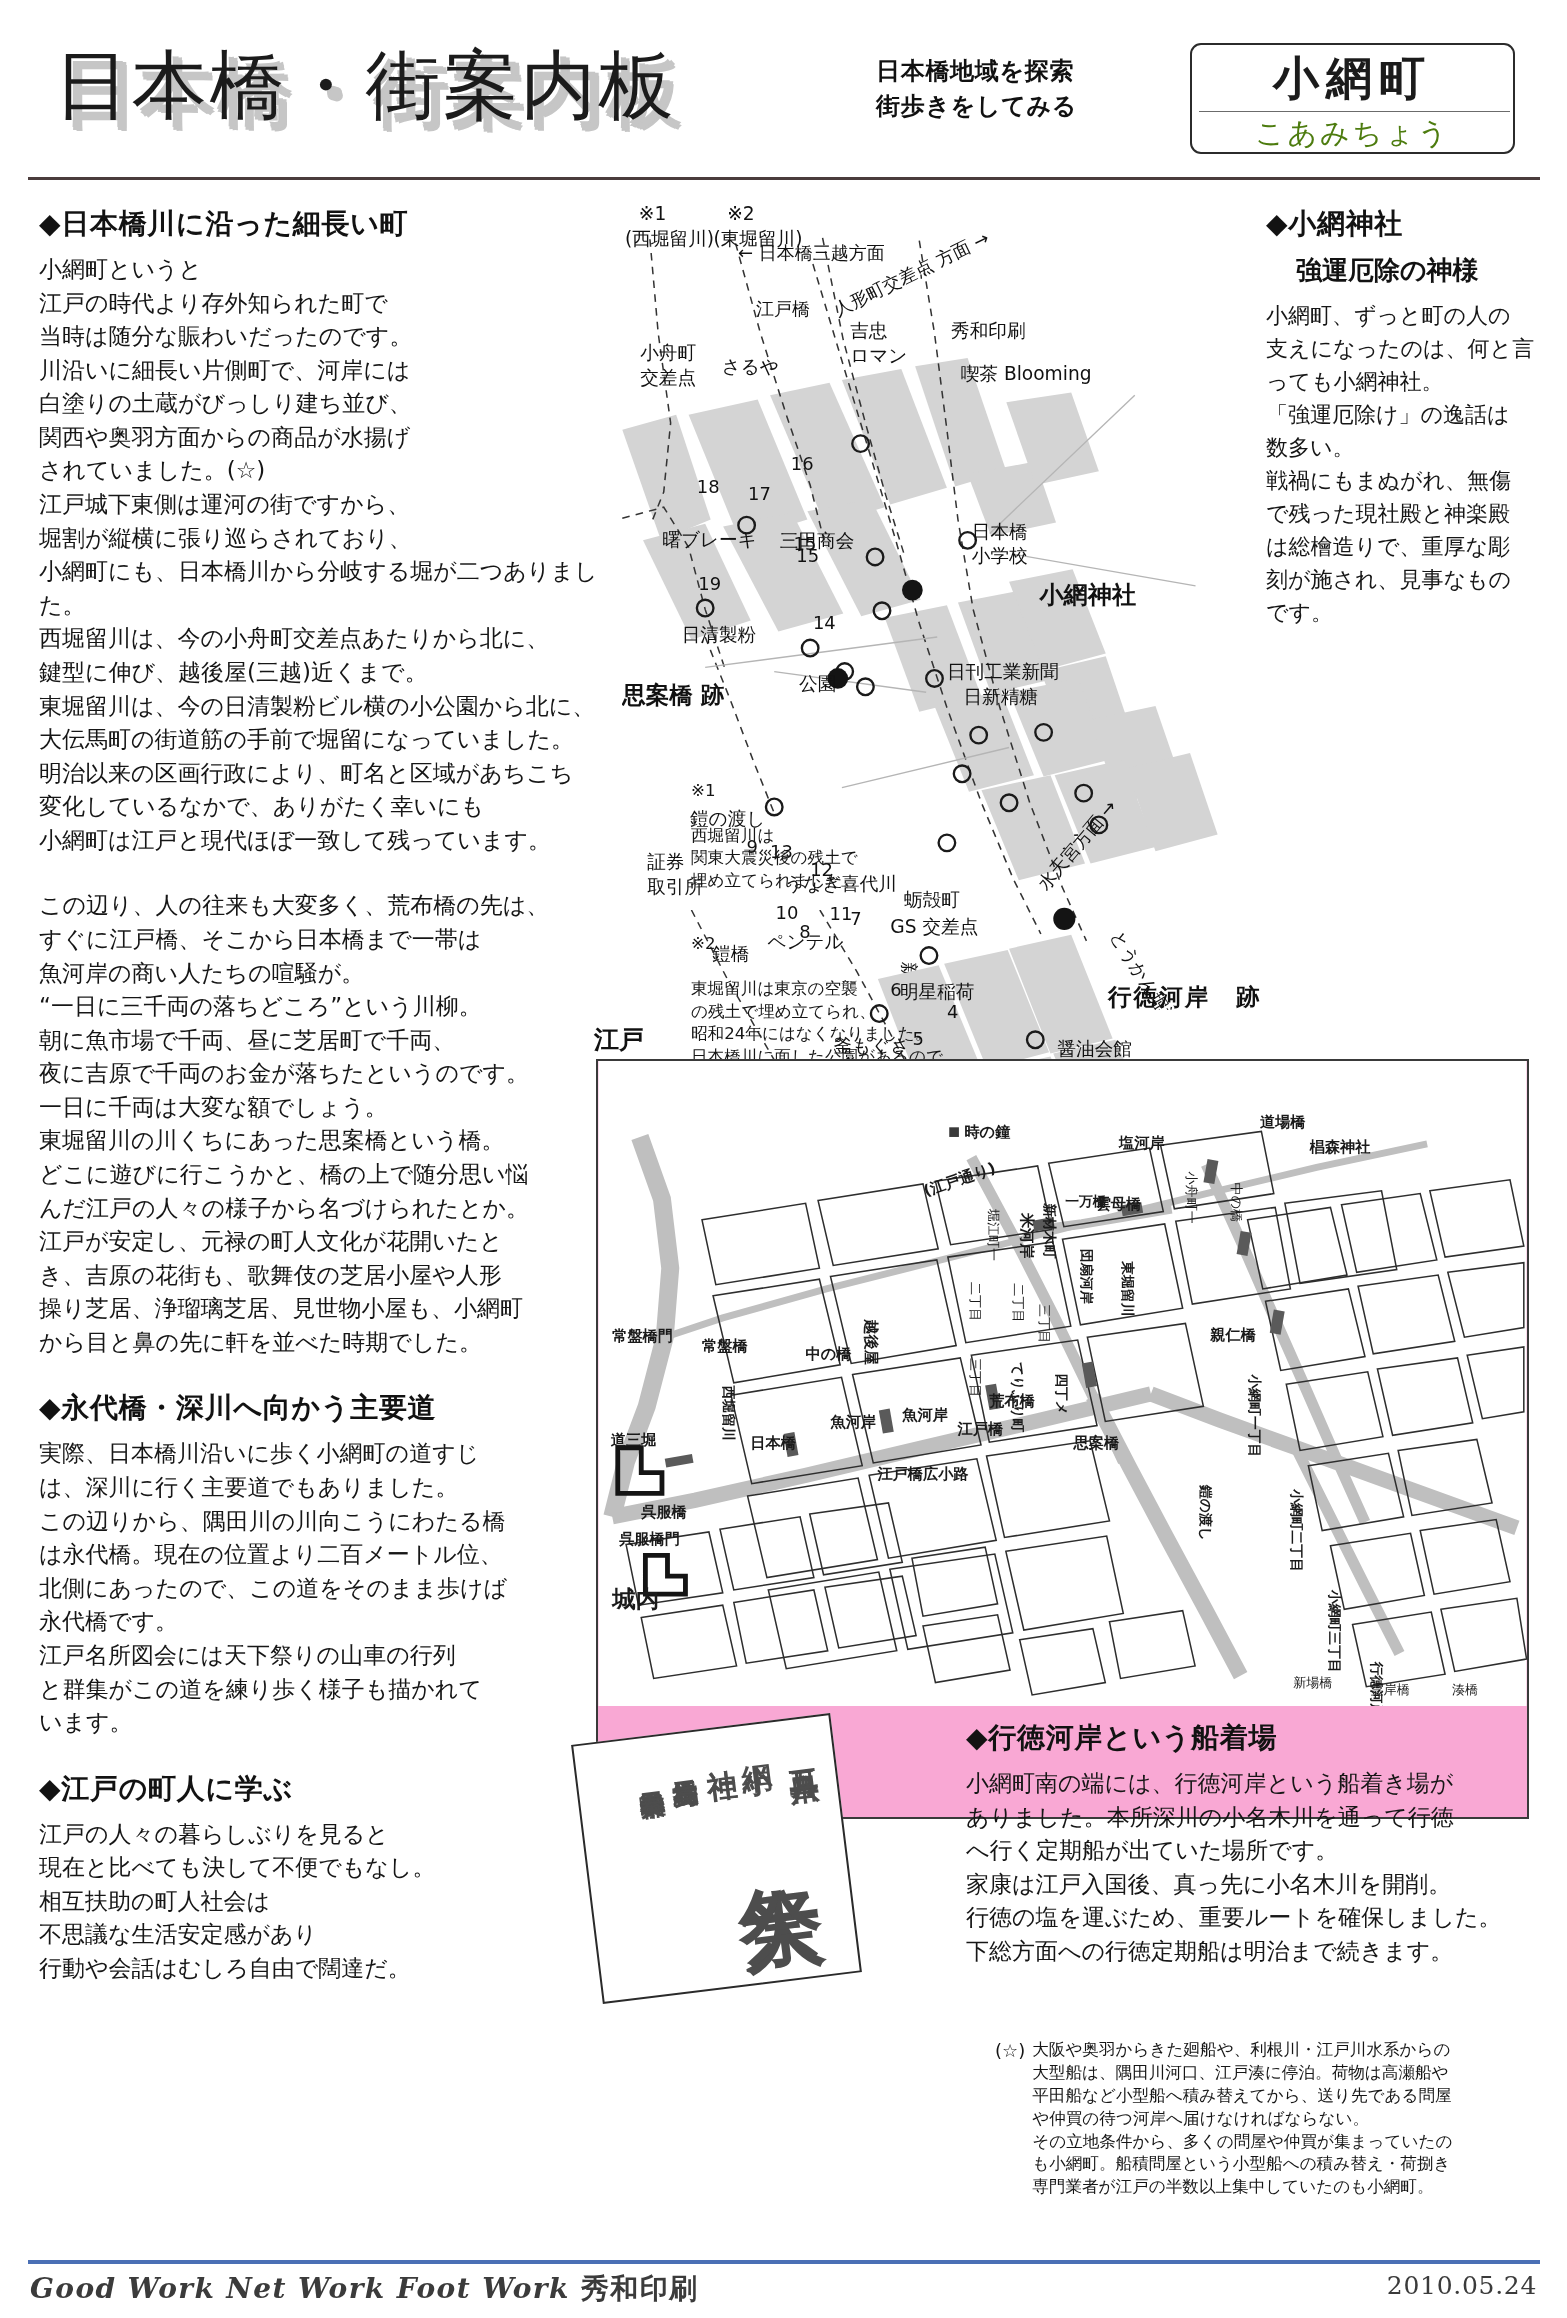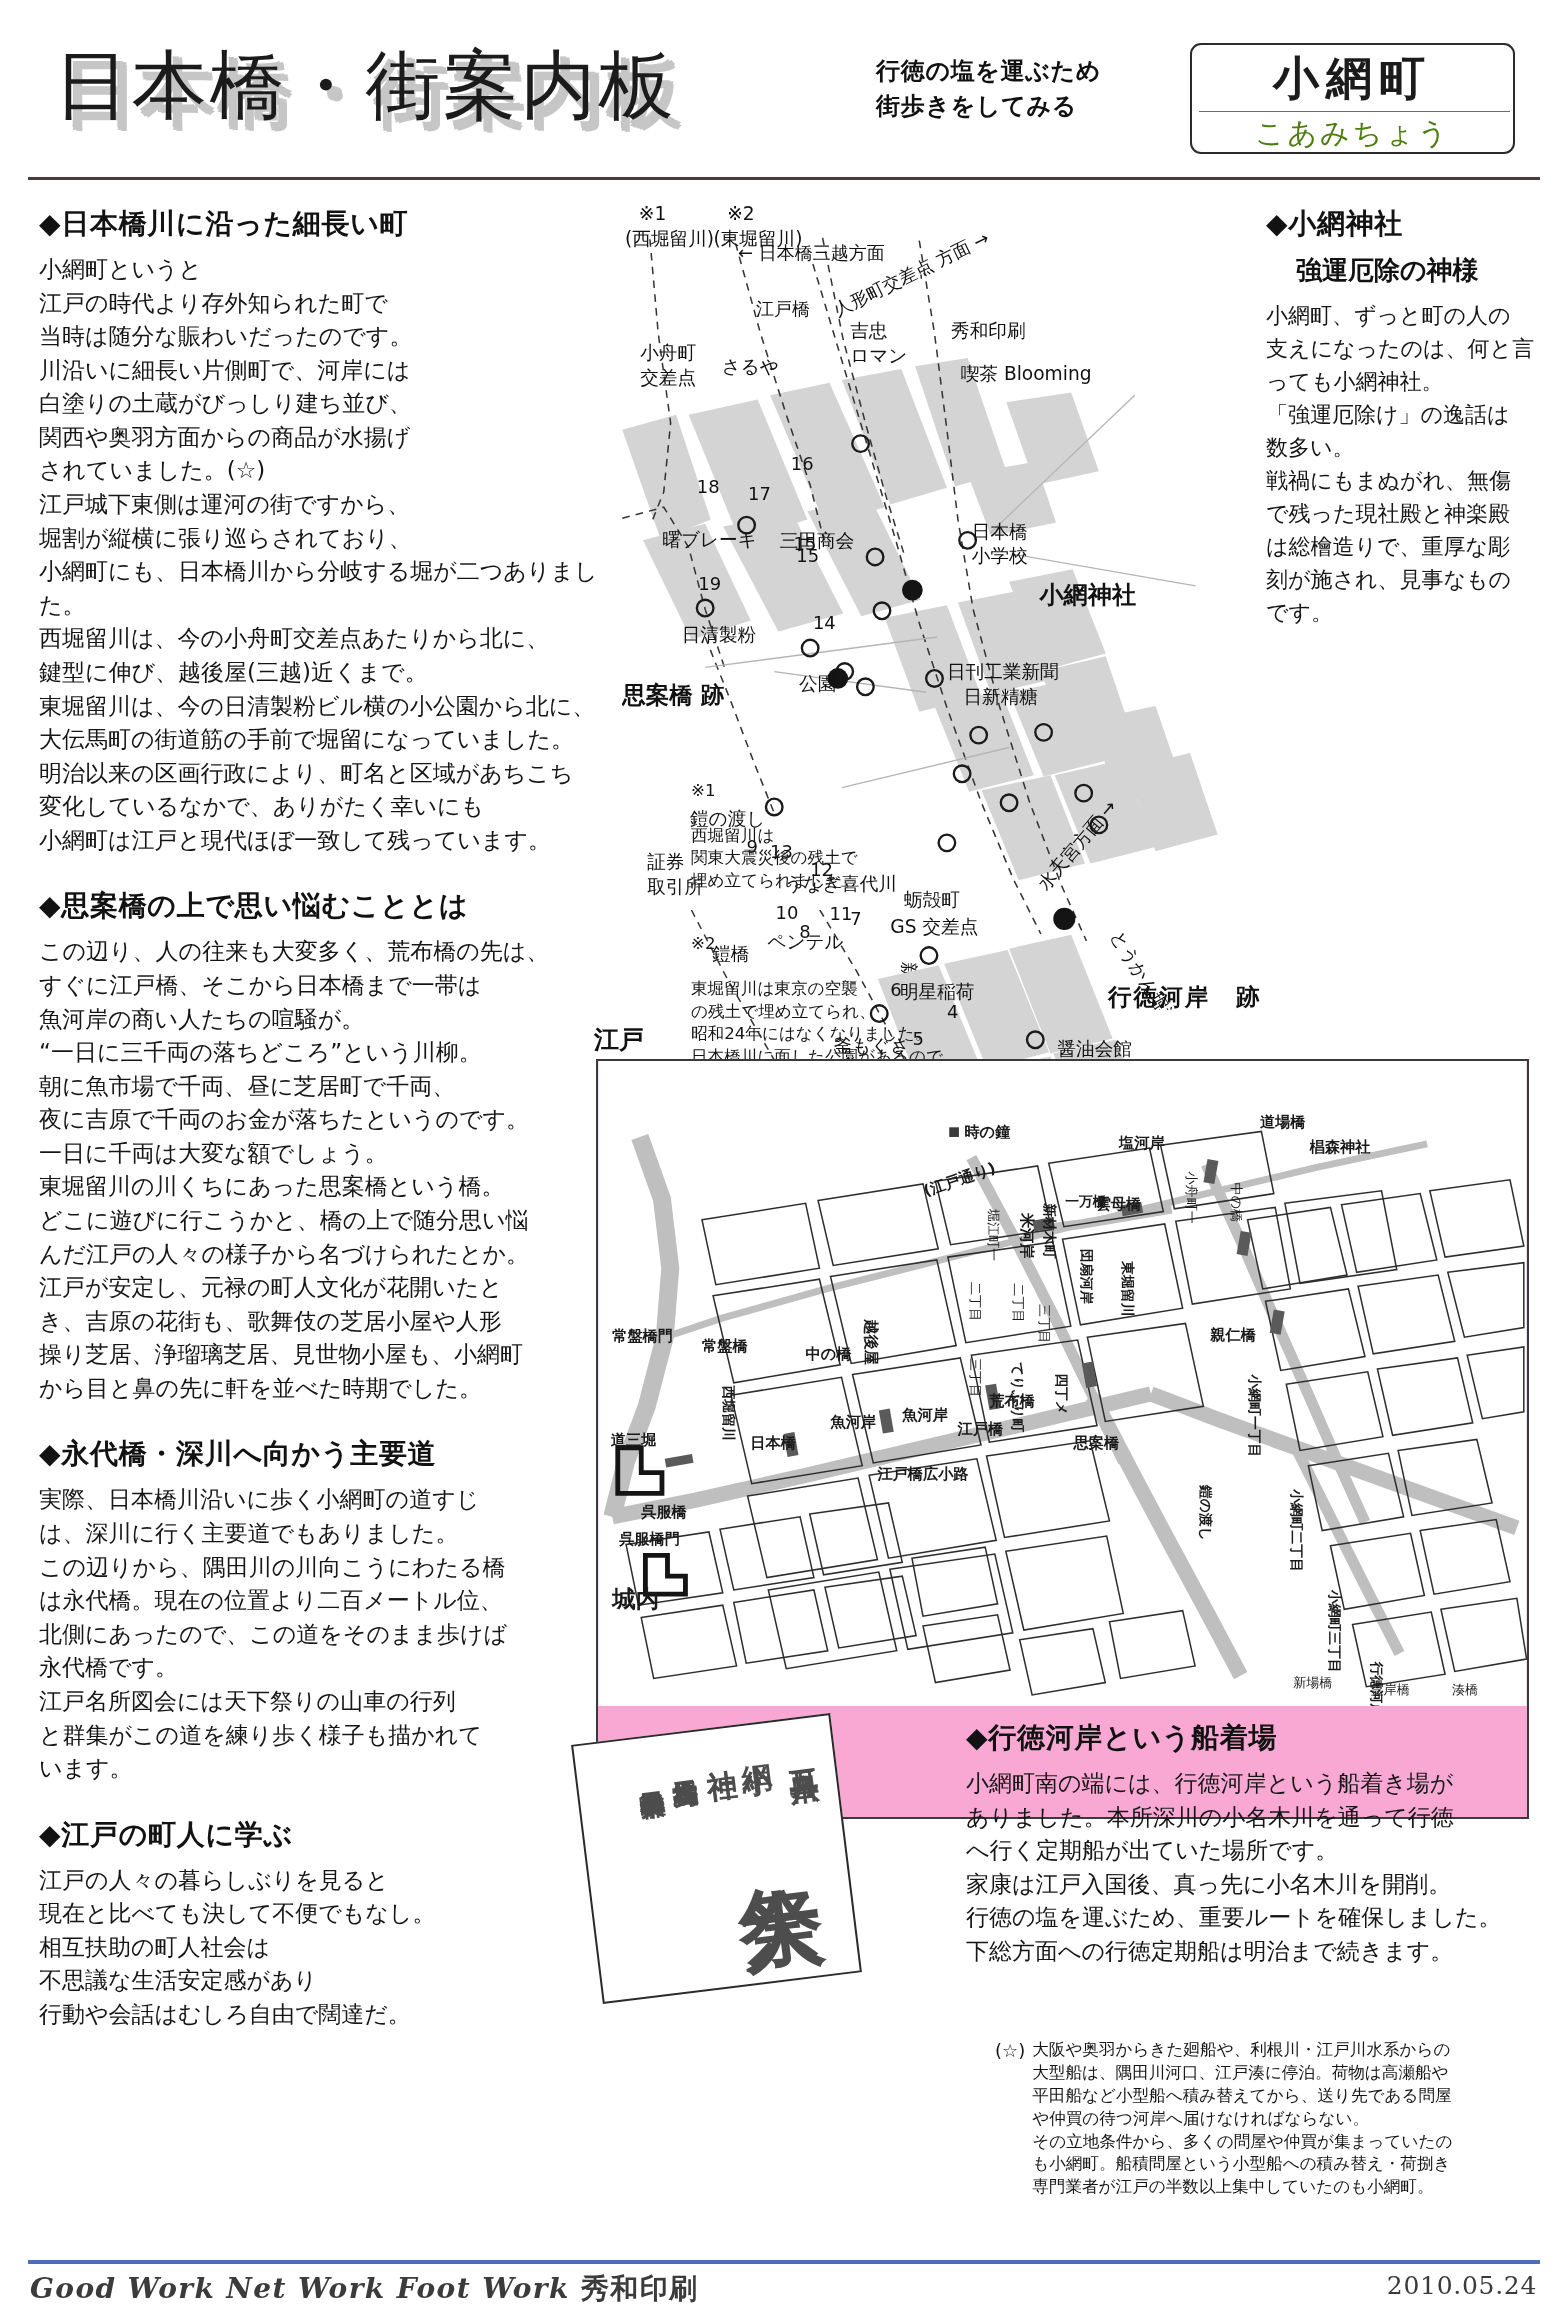--- a/index.html
+++ b/index.html
@@ -156,21 +156,21 @@
 <body>
 
 <div class="page">
 
   <div class="header">
     <div class="title-wrap">
       <div class="board-title">日本橋・街案内板</div>
     </div>
 
     <div class="subtitle">
-      <div>行徳の塩を運ぶため</div>
+      <div>日本橋地域を探索</div>
       <div>街歩きをしてみる</div>
     </div>
 
     <div class="town-box">
       <div class="town-kanji">小網町</div>
       <div class="town-divider"></div>
       <div class="town-kana">こあみちょう</div>
     </div>
   </div>
   <div class="rule-top"></div>
@@ -188,21 +188,20 @@
 堀割が縦横に張り巡らされており、
 小網町にも、日本橋川から分岐する堀が二つありました。
 西堀留川は、今の小舟町交差点あたりから北に、
 鍵型に伸び、越後屋(三越)近くまで。
 東堀留川は、今の日清製粉ビル横の小公園から北に、
 大伝馬町の街道筋の手前で堀留になっていました。
 明治以来の区画行政により、町名と区域があちこち
 変化しているなかで、ありがたく幸いにも
 小網町は江戸と現代ほぼ一致して残っています。</p>
 
-    <h2 class="sec">◆思案橋の上で思い悩むこととは</h2>
     <p class="body-txt">この辺り、人の往来も大変多く、荒布橋の先は、
 すぐに江戸橋、そこから日本橋まで一帯は
 魚河岸の商い人たちの喧騒が。
 “一日に三千両の落ちどころ”という川柳。
 朝に魚市場で千両、昼に芝居町で千両、
 夜に吉原で千両のお金が落ちたというのです。
 一日に千両は大変な額でしょう。
 東堀留川の川くちにあった思案橋という橋。
 どこに遊びに行こうかと、橋の上で随分思い悩
 んだ江戸の人々の様子から名づけられたとか。

